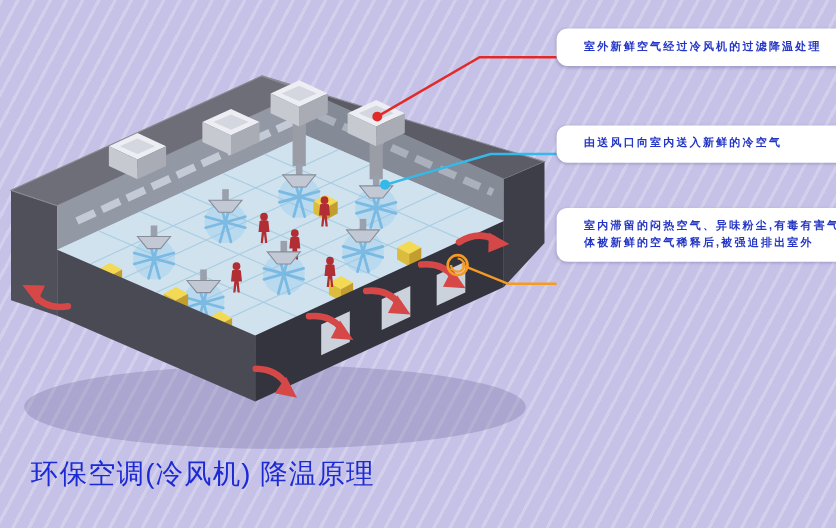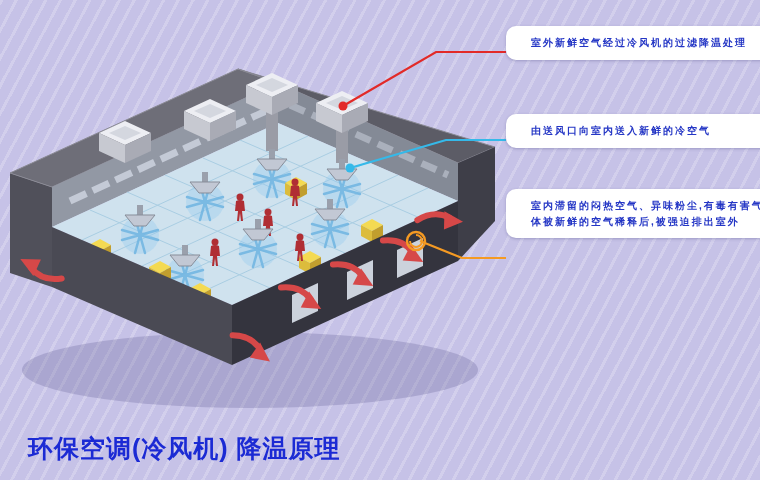--- a/index.html
+++ b/index.html
@@ -15,22 +15,22 @@
     position:absolute;left:506px;width:283px;box-sizing:border-box;
     background:#ffffff;border-radius:10px;padding:9px 25px;
     color:#2436c5;font-size:10px;font-weight:600;line-height:1.55;letter-spacing:2px;
     box-shadow:0 1px 3px rgba(60,60,120,.3);
   }
   #callout-1{top:26px}
   #callout-2{top:114px}
   #callout-3{top:189px}
   #callout-4{top:291px}
   .title{
-    position:absolute;left:28px;top:432px;
-    font-size:25px;font-weight:bold;color:#1b2ad4;letter-spacing:1px;
+    position:absolute;left:28px;top:414px;
+    font-size:25px;font-weight:normal;color:#1b2ad4;letter-spacing:1px;
   }
 </style>
 </head>
 <body>
 
 <div class="page">
 
   <svg class="scene" width="505" height="440" viewBox="0 0 505 440">
     <defs>
       <g id="hvac">

